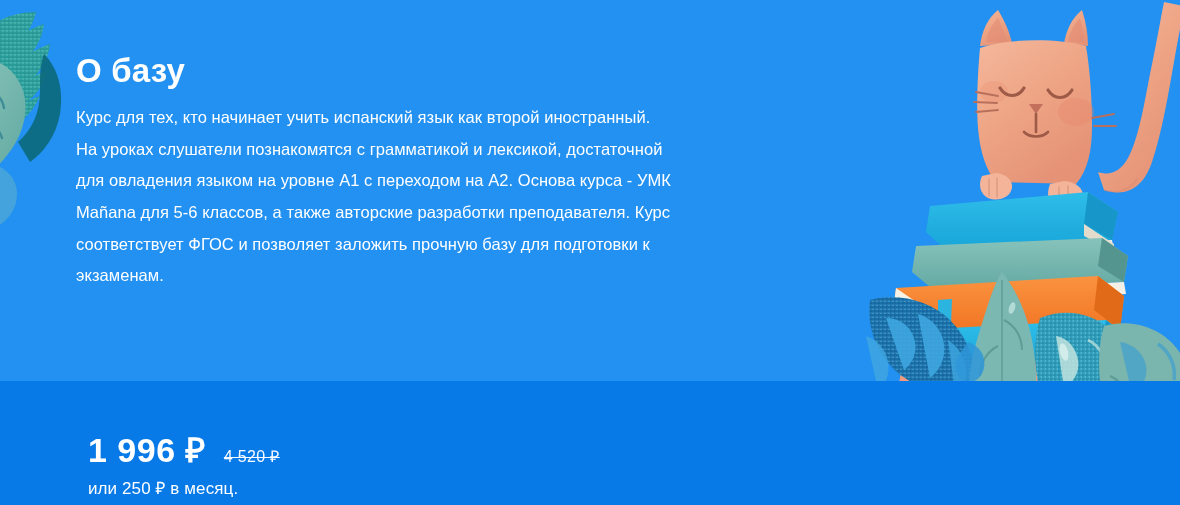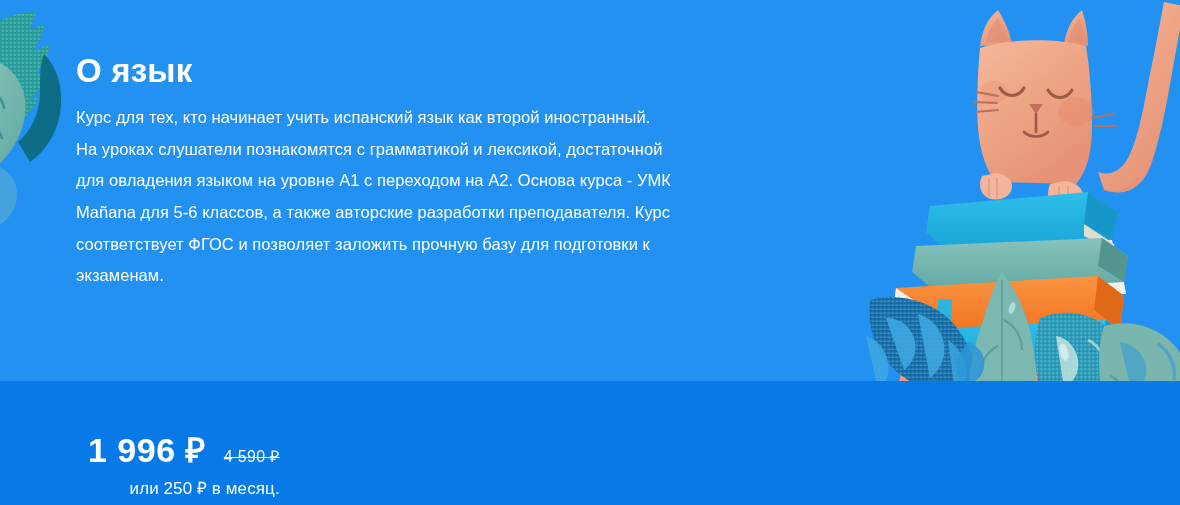--- a/index.html
+++ b/index.html
@@ -77,21 +77,20 @@
     text-decoration:line-through;
     opacity:0.97;
     letter-spacing:0.3px;
   }
   .price-monthly {
     margin-top:7px;
     font-size:17px;
     font-weight:400;
     color:#ffffff;
     letter-spacing:0.1px;
-    text-align:right;
   }
 
   
   .art {
     position:absolute;
     pointer-events:none;
   }
   .art-left {
     left:-26px; top:-6px;
     width:130px; height:250px;
@@ -310,25 +309,25 @@
 
         <g>
           <path d="M116 342 C 128 346, 134 356, 132 368 C 130 378, 122 384, 112 382
                    C 104 378, 102 366, 106 356 Z" fill="#2f97d8" opacity="0.85"></path>
         </g>
       </g>
     </svg>
   </div>
 
   <div class="about-text-col">
-    <h1 class="about-title">О язык</h1>
+    <h1 class="about-title">О базу</h1>
     <p class="about-body">Курс для тех, кто начинает учить испанский язык как второй иностранный. На уроках слушатели познакомятся с грамматикой и лексикой, достаточной для овладения языком на уровне A1 с переходом на A2. Основа курса - УМК Mañana для 5-6 классов, а также авторские разработки преподавателя. Курс соответствует ФГОС и позволяет заложить прочную базу для подготовки к экзаменам.</p>
   </div>
 
   <div class="price-col">
     <div class="price-row">
       <span class="price-current">1 996 ₽</span>
-      <span class="price-old">4 590 ₽</span>
+      <span class="price-old">4 520 ₽</span>
     </div>
     <div class="price-monthly">или 250 ₽ в месяц.</div>
   </div>
 
 </div>
 
 </body></html>

